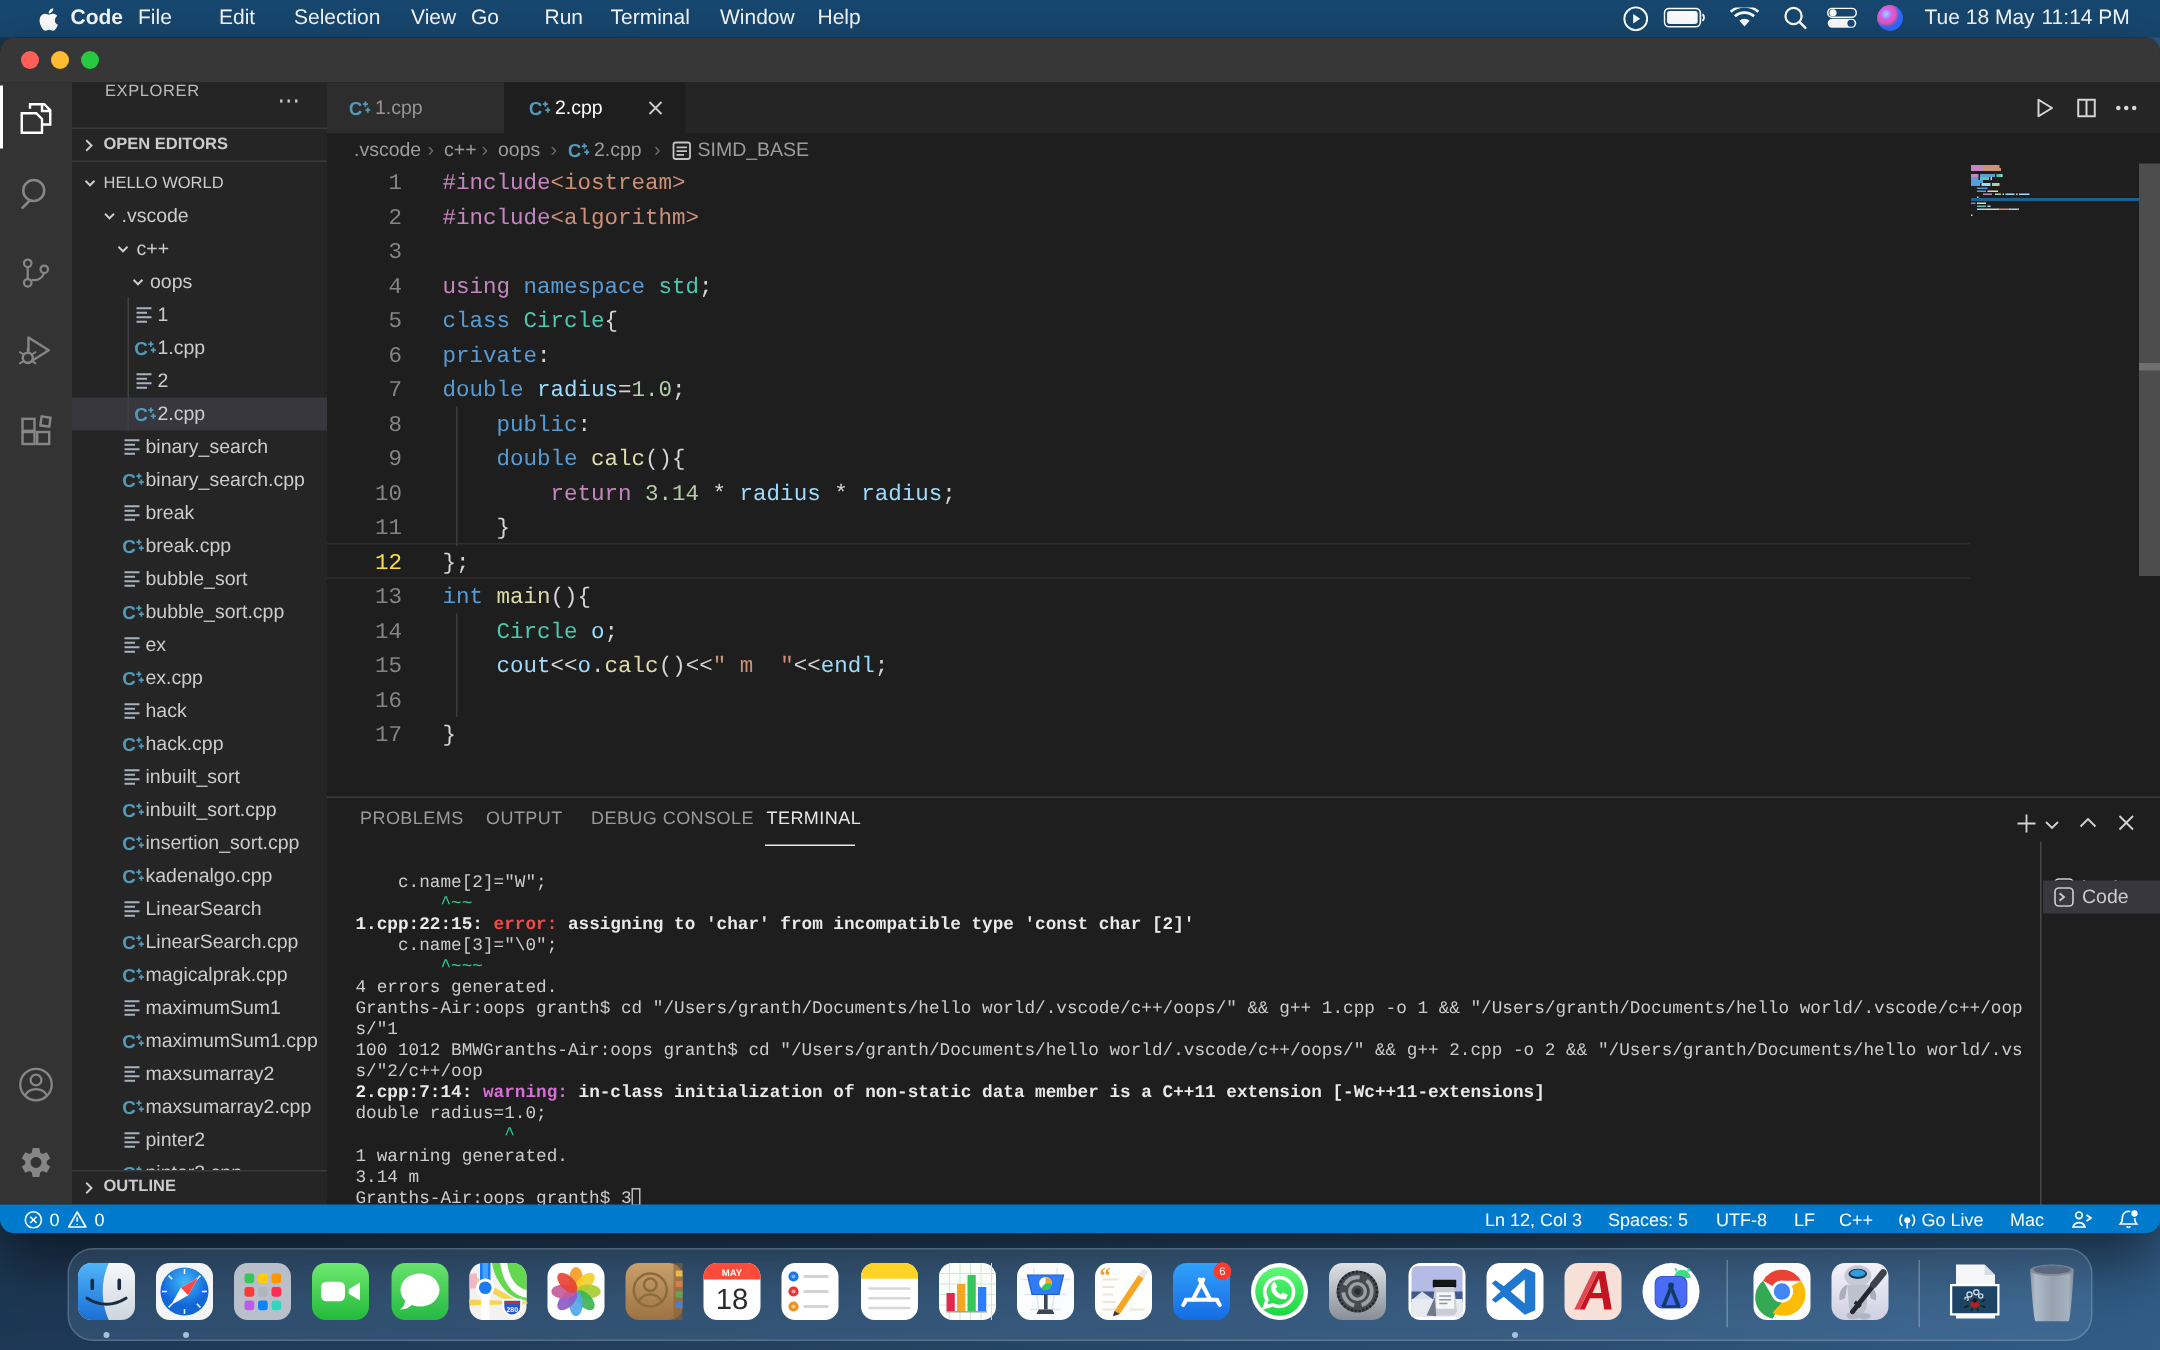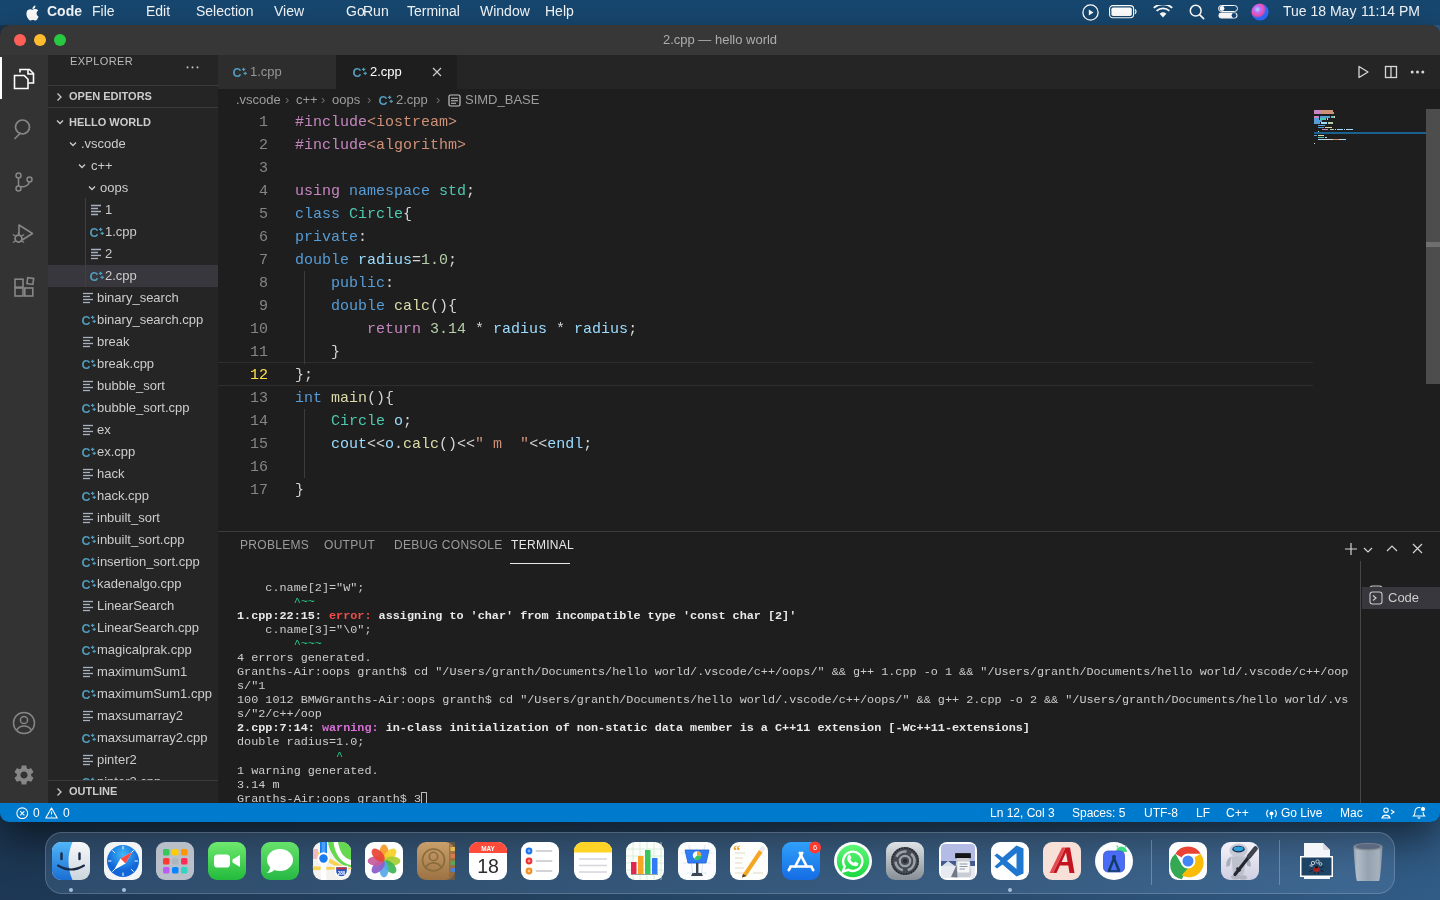--- a/index.html
+++ b/index.html
@@ -55,21 +55,21 @@
 
 <div id="menubar">
   <svg class="mi" style="left:25px;top:4.5px" width="15" height="16" viewBox="0 0 24 24">
       <path fill="#ffffff" d="M12.152 6.896c-.948 0-2.415-1.078-3.96-1.04-2.04.027-3.91 1.183-4.961 3.014-2.117 3.675-.546 9.103 1.519 12.09 1.013 1.454 2.208 3.09 3.792 3.031 1.52-.065 2.09-.987 3.935-.987 1.831 0 2.35.987 3.96.948 1.637-.026 2.676-1.48 3.676-2.948 1.156-1.688 1.636-3.325 1.662-3.415-.039-.013-3.182-1.221-3.22-4.857-.026-3.04 2.48-4.494 2.597-4.559-1.429-2.09-3.623-2.324-4.39-2.376-2-.156-3.675 1.09-4.61 1.09zM15.53 3.83c.843-1.012 1.4-2.427 1.245-3.83-1.207.052-2.662.805-3.532 1.818-.78.896-1.454 2.338-1.273 3.714 1.338.104 2.715-.688 3.559-1.701"></path>
     </svg>
   <span class="mi" style="left:47px;font-weight:bold">Code</span>
   <span class="mi" style="left:92px">File</span>
   <span class="mi" style="left:146px">Edit</span>
   <span class="mi" style="left:196px">Selection</span>
   <span class="mi" style="left:274px">View</span>
-  <span class="mi" style="left:346px">Go</span>
+  <span class="mi" style="left:314px">Go</span>
   <span class="mi" style="left:363px">Run</span>
   <span class="mi" style="left:407px">Terminal</span>
   <span class="mi" style="left:480px">Window</span>
   <span class="mi" style="left:545px">Help</span>
 
   <svg class="mi" style="left:1082px;top:4px" width="17" height="17" viewBox="0 0 17 17">
       <circle cx="8.5" cy="8.5" r="7.6" fill="none" stroke="#fff" stroke-width="1.3"></circle>
       <path d="M6.8 5.4 L11.5 8.5 L6.8 11.6 Z" fill="#fff"></path>
     </svg>
   <svg class="mi" style="left:1109px;top:5px" width="28" height="14" viewBox="0 0 28 14">
@@ -105,21 +105,20 @@
     </svg>
   <span class="mi" style="left:1283px">Tue 18 May</span>
   <span class="mi" style="left:1361px">11:14 PM</span>
 </div>
 
 <div id="win">
   <div id="titlebar">
     <div class="tl" style="left:14px;background:#ff5f57"></div>
     <div class="tl" style="left:34px;background:#febc2e"></div>
     <div class="tl" style="left:54px;background:#28c840"></div>
-    <div class="title">2.cpp — hello world</div>
   </div>
 
   <div id="actbar">
     <div style="position:absolute;left:0;top:2px;width:2px;height:42px;background:#ffffff"></div>
     <svg style="position:absolute;left:11px;top:11px" width="26" height="26" viewBox="0 0 26 26">
         <path fill="none" stroke="#ffffff" stroke-width="1.6" d="M9 6.5 V3.5 H18.5 L22.5 7.5 V17 H17.3 M17 3.8 V8 H22"></path>
         <path fill="none" stroke="#ffffff" stroke-width="1.6" d="M3.5 9.5 H13.2 L17 13.3 V22.5 H3.5 Z"></path>
       </svg>
     <svg style="position:absolute;left:12px;top:62px" width="24" height="24" viewBox="0 0 24 24">
         <circle cx="10.5" cy="10" r="7" fill="none" stroke="#868686" stroke-width="1.7"></circle>
@@ -167,21 +166,21 @@
     <div style="position:absolute;left:0;top:30px;width:170px;height:23px;border-top:1px solid #3b3b3c;border-bottom:1px solid #3b3b3c">
       <svg style="position:absolute;left:5px;top:5px" width="12" height="12" viewBox="0 0 12 12">
           <path d="M4.5 2.5 L8 6 L4.5 9.5" fill="none" stroke="#cccccc" stroke-width="1.3"></path>
         </svg>
       <span style="position:absolute;left:21px;top:4px;font-size:11px;font-weight:bold;color:#cccccc">OPEN EDITORS</span>
     </div>
     <div class="srow" style="top:56px">
         <svg class="fic" style="left:6px;top:5px" width="12" height="12" viewBox="0 0 12 12">
           <path d="M3 4.5 L6 7.5 L9 4.5" fill="none" stroke="#cccccc" stroke-width="1.3"></path>
         </svg>
-        <span class="nm" style="left:21px;font-size:11px;font-weight:bold">HELLO WORLD</span>
+        <span class="nm" style="left:21px;font-size:11px;font-weight:normal">HELLO WORLD</span>
       </div>
     <div class="srow" style="top:78px">
         <svg class="fic" style="left:19px;top:5px" width="12" height="12" viewBox="0 0 12 12">
           <path d="M3 4.5 L6 7.5 L9 4.5" fill="none" stroke="#cccccc" stroke-width="1.3"></path>
         </svg>
         <span class="nm" style="left:33px">.vscode</span>
       </div>
     <div class="srow" style="top:100px">
         <svg class="fic" style="left:28px;top:5px" width="12" height="12" viewBox="0 0 12 12">
           <path d="M3 4.5 L6 7.5 L9 4.5" fill="none" stroke="#cccccc" stroke-width="1.3"></path>

